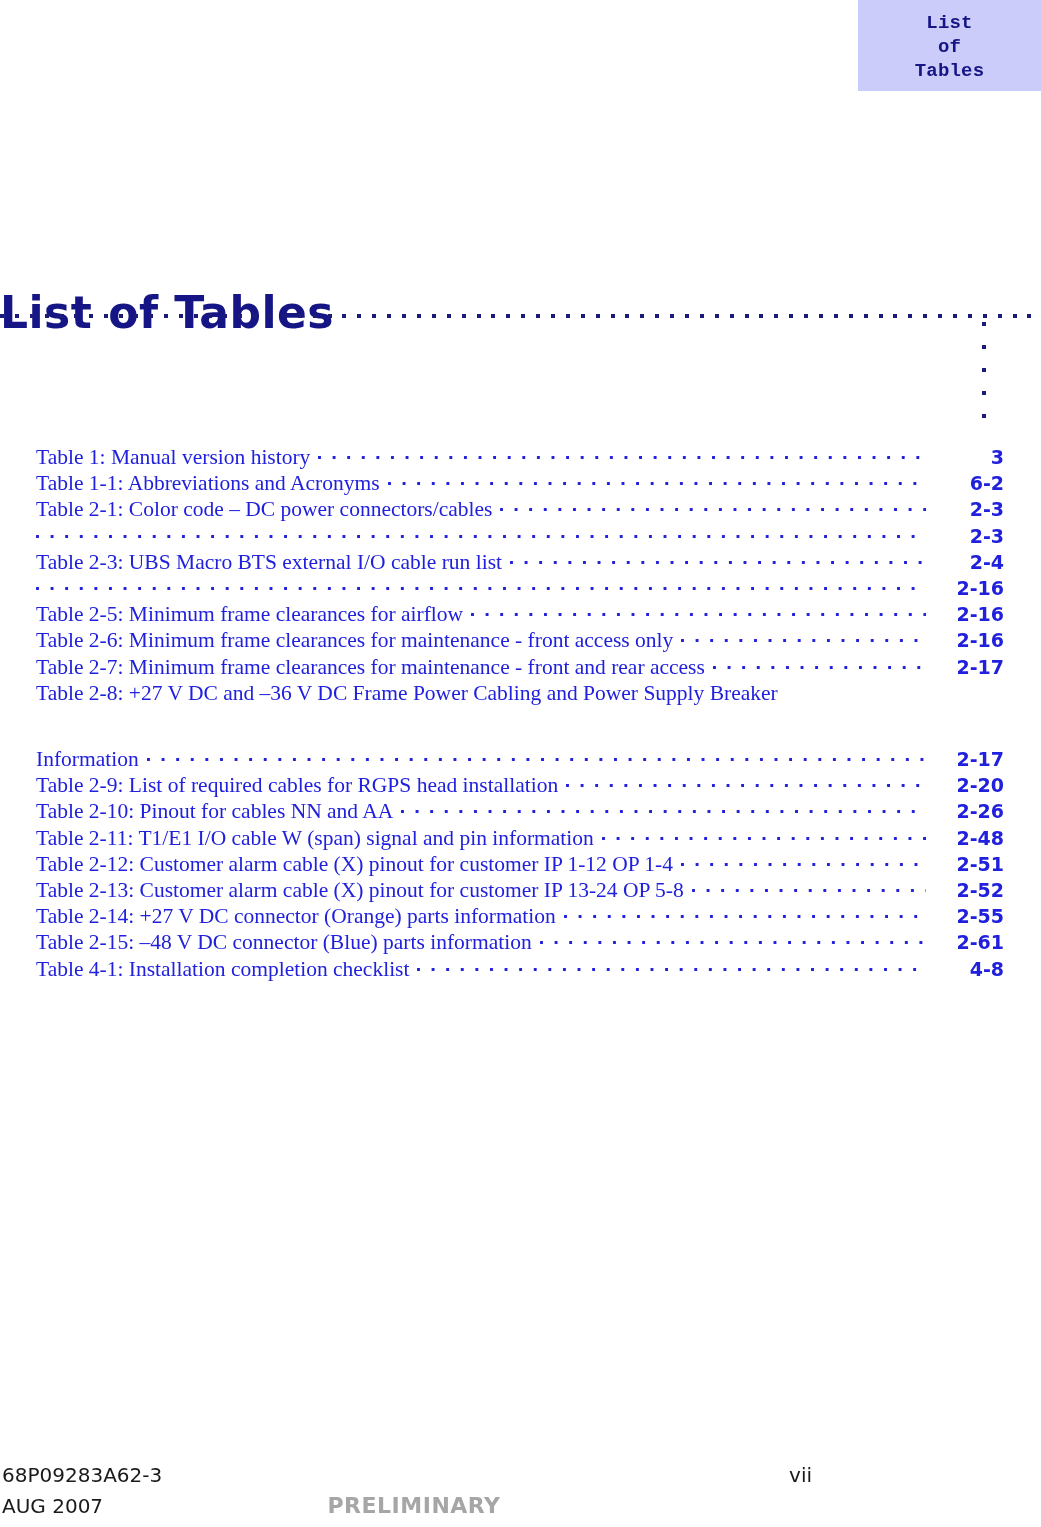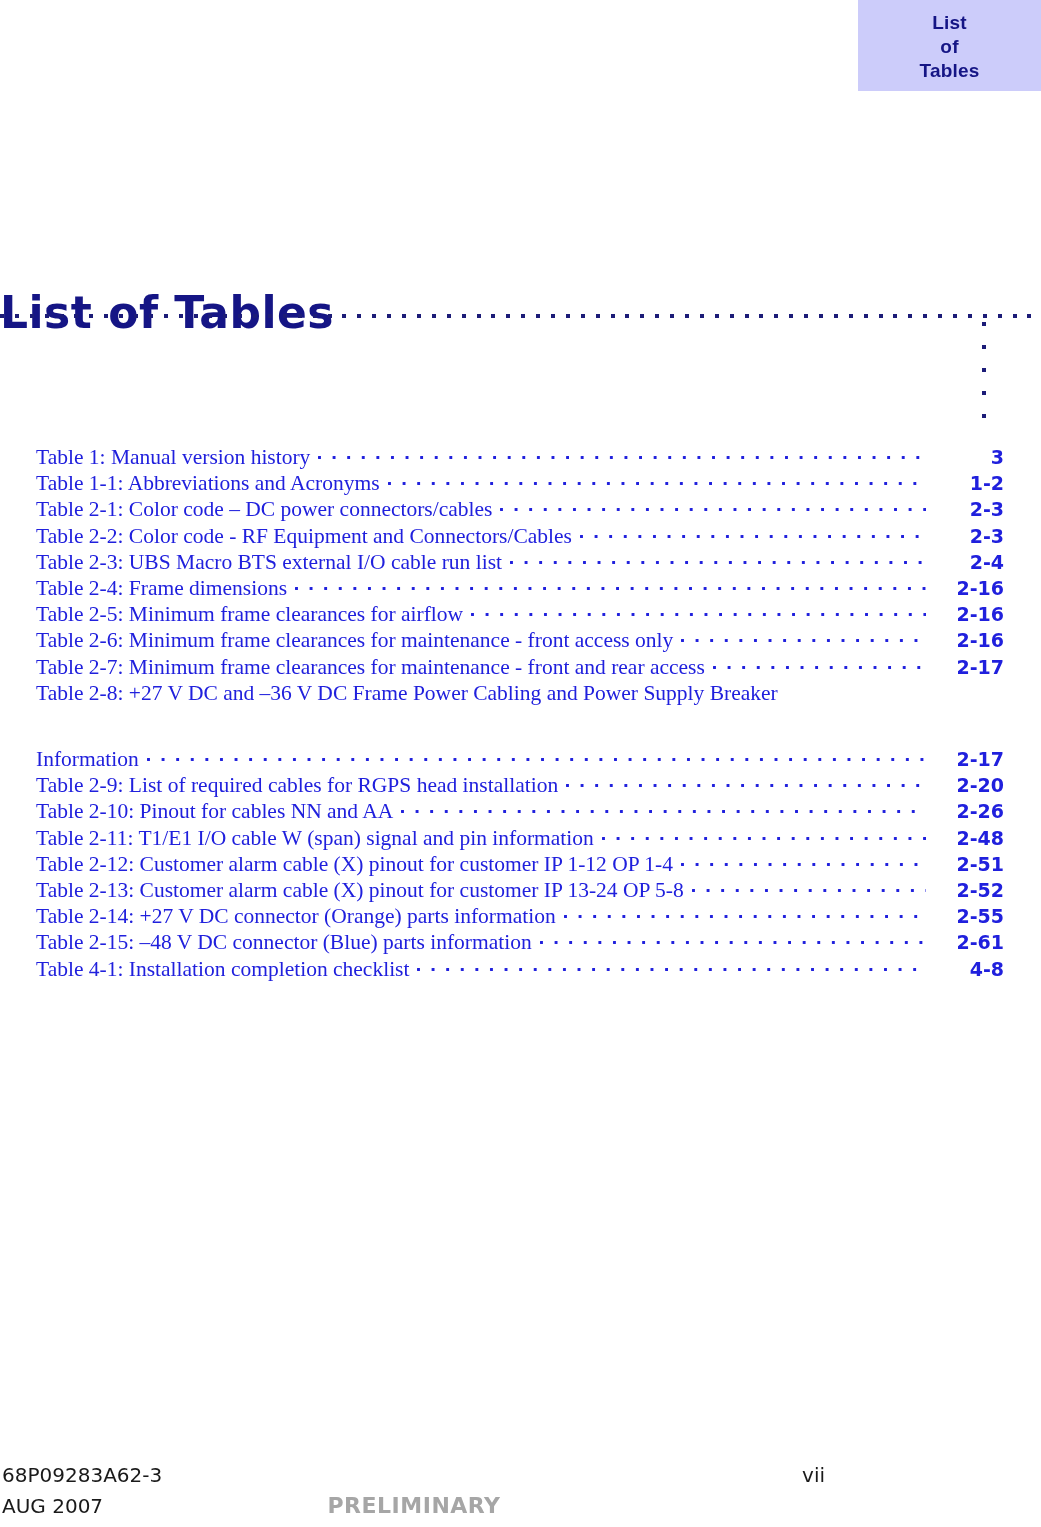--- a/index.html
+++ b/index.html
@@ -24,21 +24,21 @@
     height: 91px;
     background: #ccccfa;
     display: flex;
     flex-direction: column;
     align-items: center;
     justify-content: center;
     box-sizing: border-box;
     padding-top: 2px;
   }
   #thumb-tab .tab-line {
-    font-family: Liberation Sans, sans-serif;
+    font-family: Liberation Mono, monospace;
     font-weight: bold;
     font-size: 19px;
     line-height: 24px;
     color: #151585;
     letter-spacing: 0.2px;
   }
 
   
   #page-title {
     position: absolute;
@@ -159,21 +159,21 @@
   #footer .footer-left {
     position: absolute;
     left: 2px;
     top: 0;
     font-size: 20px;
     line-height: 26px;
     color: #1a1a1a;
   }
   #footer .footer-right {
     position: absolute;
-    right: 3px;
+    right: 16px;
     top: 0;
     font-size: 20px;
     line-height: 26px;
     color: #1a1a1a;
   }
   #footer .footer-center {
     position: absolute;
     left: 0;
     right: 0;
     top: 0;
@@ -207,39 +207,37 @@
 
 <div id="toc-list">
     <div class="toc-entry">
       <span class="toc-text">Table 1: Manual version history</span>
       <span class="toc-leader"></span>
       <span class="toc-page">3</span>
     </div>
     <div class="toc-entry">
       <span class="toc-text">Table 1-1: Abbreviations and Acronyms</span>
       <span class="toc-leader"></span>
-      <span class="toc-page">1-2</span>
+      <span class="toc-page">6-2</span>
     </div>
     <div class="toc-entry">
       <span class="toc-text">Table 2-1: Color code – DC power connectors/cables</span>
       <span class="toc-leader"></span>
       <span class="toc-page">2-3</span>
     </div>
     <div class="toc-entry">
-      <span class="toc-text">Table 2-2: Color code - RF Equipment and Connectors/Cables</span>
       <span class="toc-leader"></span>
       <span class="toc-page">2-3</span>
     </div>
     <div class="toc-entry">
       <span class="toc-text">Table 2-3: UBS Macro BTS external I/O cable run list</span>
       <span class="toc-leader"></span>
       <span class="toc-page">2-4</span>
     </div>
     <div class="toc-entry">
-      <span class="toc-text">Table 2-4: Frame dimensions</span>
       <span class="toc-leader"></span>
       <span class="toc-page">2-16</span>
     </div>
     <div class="toc-entry">
       <span class="toc-text">Table 2-5: Minimum frame clearances for airflow</span>
       <span class="toc-leader"></span>
       <span class="toc-page">2-16</span>
     </div>
     <div class="toc-entry">
       <span class="toc-text">Table 2-6: Minimum frame clearances for maintenance - front access only</span>

